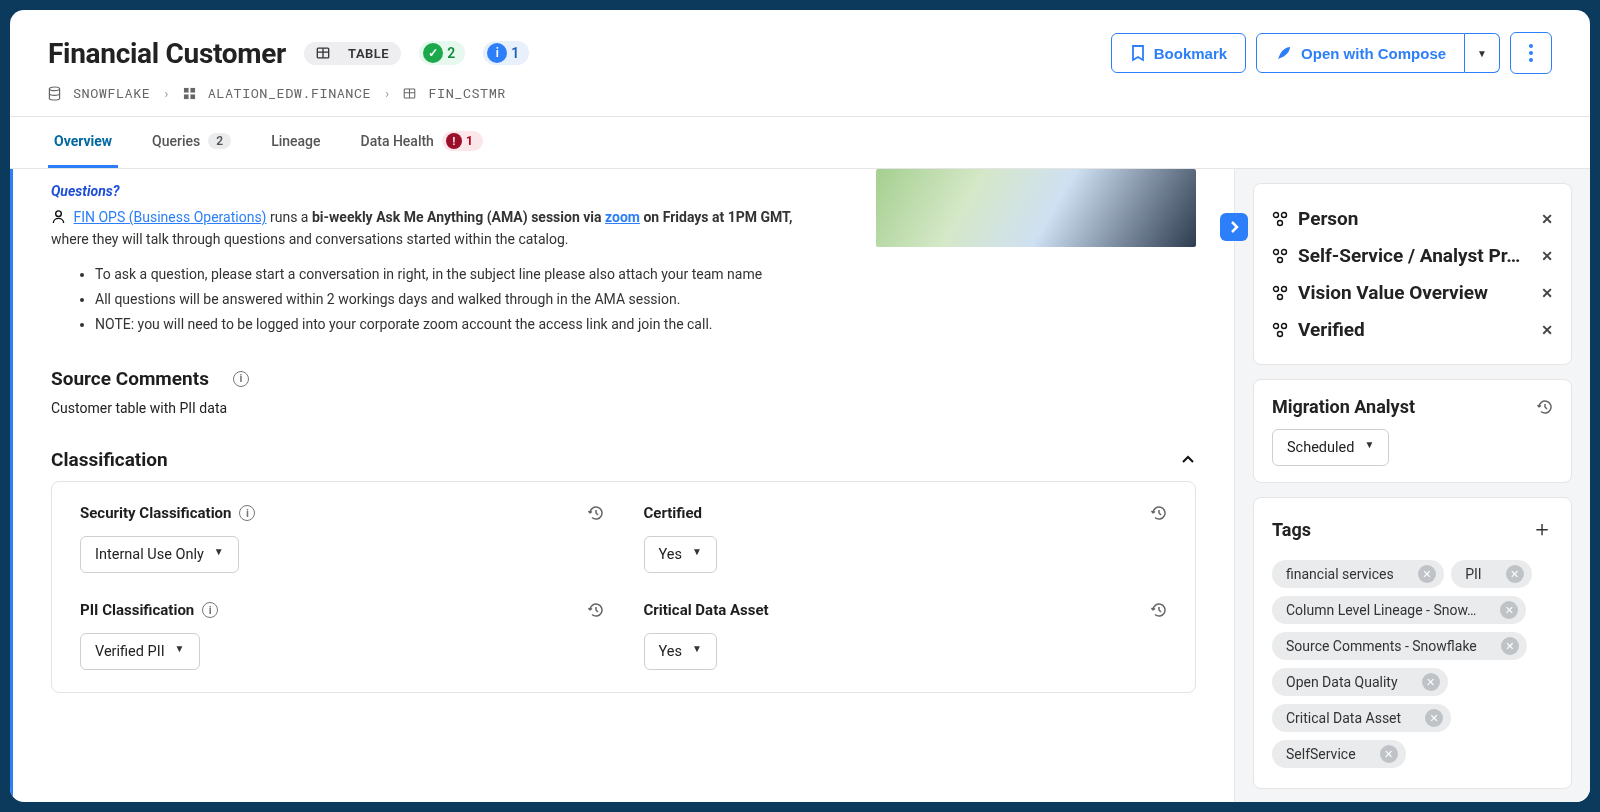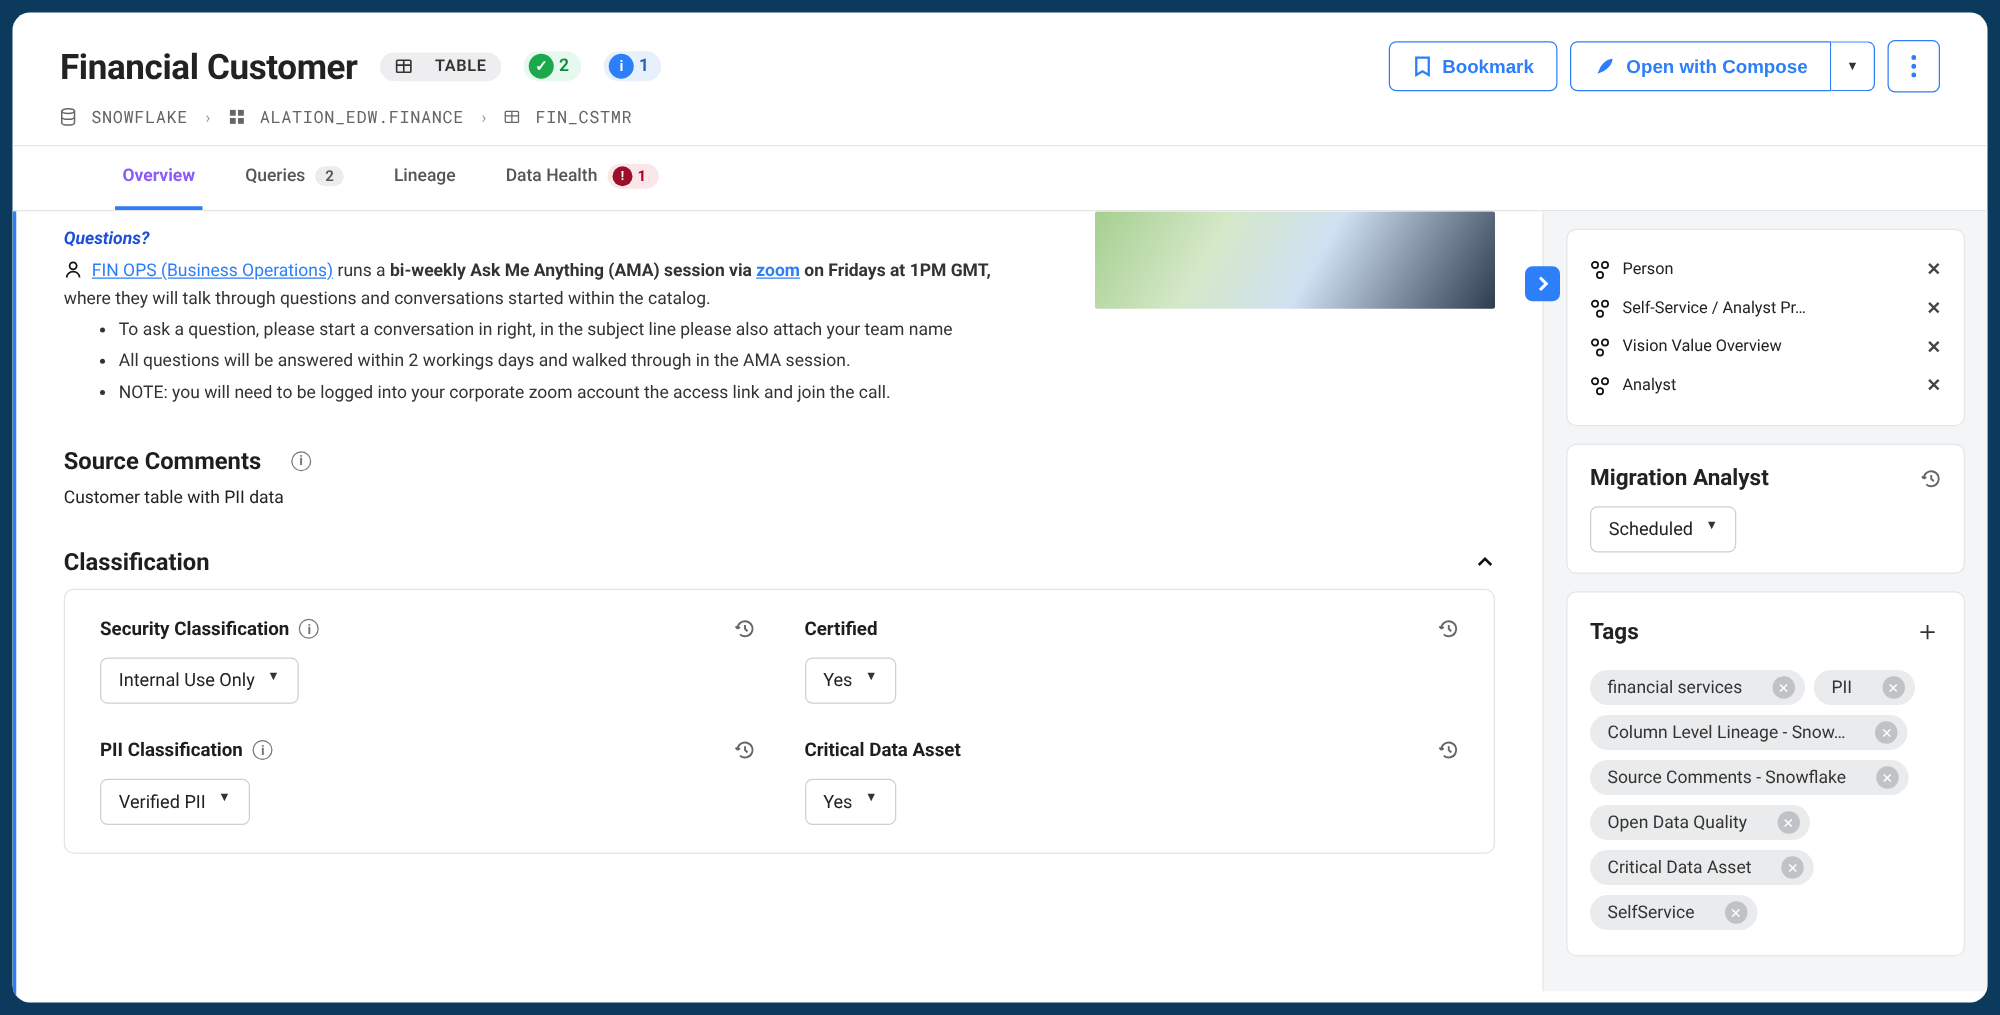--- a/index.html
+++ b/index.html
@@ -23,60 +23,60 @@
 .btn-split .btn-main { border-top-right-radius: 0; border-bottom-right-radius: 0; }
 .btn-split .btn-arrow { border-top-left-radius: 0; border-bottom-left-radius: 0; border-left: none; padding: 10px 12px; }
 .btn-icon-only { width: 42px; height: 42px; justify-content: center; padding: 0; }
 
 .breadcrumb { display: flex; align-items: center; gap: 12px; margin-top: 10px; color: #666; font-family: "Roboto Mono", ui-monospace, monospace; font-size: 13.5px; letter-spacing: 0.5px; }
 .breadcrumb .chev { color: #999; font-size: 13px; }
 
 
 .tabs { display: flex; gap: 28px; padding: 0 38px; border-bottom: 1px solid #e5e5e5; }
 .tab { padding: 14px 6px; color: #555; font-weight: 500; display: flex; align-items: center; gap: 8px; cursor: pointer; border-bottom: 3px solid transparent; }
-.tab.active { color: #8b5cf6; font-weight: 700; border-bottom-color: #2d7ff9; margin-left: 44px; }
+.tab.active { color: #0369a1; font-weight: 700; border-bottom-color: #2d7ff9; }
 .tab .count-pill { background: #ebecee; color: #555; border-radius: 10px; padding: 1px 8px; font-size: 12px; font-weight: 600; }
 .tab .alert-pill { background: #fbe6ea; color: #b00020; border-radius: 12px; padding: 2px 10px 2px 4px; font-size: 12px; font-weight: 700; display: inline-flex; align-items: center; gap: 4px; }
 .alert-dot { width: 16px; height: 16px; border-radius: 50%; background: #9b0f2a; color: #fff; display: inline-flex; align-items: center; justify-content: center; font-size: 10px; }
 
 
 .body-row { display: flex; flex: 1; overflow: hidden; position: relative; }
 .main-col { flex: 1; padding: 14px 38px 24px 38px; overflow-y: auto; border-left: 3px solid #2d7ff9; }
 .side-col-wrap { position: relative; }
 .collapse-toggle { position: absolute; left: -14px; top: 44px; background: #2d7ff9; color: #fff; width: 28px; height: 28px; border-radius: 6px; display: flex; align-items: center; justify-content: center; cursor: pointer; z-index: 2; font-size: 12px; }
 .side-col { width: 356px; background: #f4f5f6; padding: 14px 18px; overflow-y: auto; border-left: 1px solid #e7e7e7; }
 
 
 .questions-block { position: relative; }
 .questions-title { font-style: italic; font-weight: 700; color: #1d4ed8; margin-bottom: 8px; }
 .questions-img { position: absolute; right: 0; top: -14px; width: 320px; height: 78px; background: linear-gradient(120deg, #a5cf8f 0%, #d5e8c8 30%, #cfe0f2 55%, #2d3c4f 100%); border-radius: 2px; overflow: hidden; }
 .questions-text { max-width: 780px; line-height: 1.55; color: #333; }
 .questions-text a { color: #2d7ff9; text-decoration: underline; }
 .questions-text .person-icon { margin-right: 4px; vertical-align: -2px; }
-ul.q-list { margin: 4px 0 0 44px; color: #333; }
+ul.q-list { margin: 14px 0 0 44px; color: #333; }
 ul.q-list li { margin-bottom: 4px; line-height: 1.5; }
 
 .section { margin-top: 32px; }
 .section-h { font-size: 19px; font-weight: 700; color: #1e1e1e; margin-bottom: 10px; display: flex; align-items: center; gap: 24px; }
 .info-icon { width: 16px; height: 16px; border: 1.5px solid #777; color: #777; border-radius: 50%; font-size: 11px; display: inline-flex; align-items: center; justify-content: center; }
 .source-comment-text { color: #222; }
 
 .panel { border: 1px solid #e3e3e3; border-radius: 8px; padding: 22px 28px; margin-top: 10px; }
 .panel-header { display: flex; align-items: center; justify-content: space-between; margin-bottom: 8px; }
 .class-grid { display: grid; grid-template-columns: 1fr 1fr; column-gap: 40px; row-gap: 28px; }
 .class-cell .label-row { display: flex; align-items: center; justify-content: space-between; margin-bottom: 14px; }
 .class-label { font-weight: 700; font-size: 15px; color: #1e1e1e; display: flex; align-items: center; gap: 8px; justify-content: flex-end; }
 .history-icon { color: #666; cursor: pointer; }
 .select { border: 1px solid #cfcfd2; border-radius: 6px; padding: 9px 14px; display: inline-flex; gap: 10px; color: #222; font-size: 14.5px; cursor: pointer; background: #fff; }
 .caret { font-size: 10px; color: #333; }
 
 
 .card { background: #fff; border: 1px solid #e5e5e5; border-radius: 8px; padding: 16px 18px; margin-bottom: 14px; }
 .domain-item { display: flex; align-items: center; justify-content: space-between; padding: 7px 0; }
-.domain-left { display: flex; align-items: center; gap: 10px; color: #222; font-size: 13px; }
+.domain-left { display: flex; align-items: center; gap: 10px; color: #222; font-size: 19px; font-weight: bold; }
 .x-btn { cursor: pointer; color: #444; font-weight: 700; }
 .card-title-row { display: flex; align-items: center; justify-content: space-between; margin-bottom: 12px; }
 .card-title { font-size: 18px; font-weight: 700; }
 .tag-chip { background: #eaebec; border-radius: 16px; padding: 5px 8px 5px 14px; display: inline-flex; align-items: center; gap: 24px; color: #333; font-size: 14px; margin: 4px 4px 4px 0; }
 .tag-x { background: #bfc2c6; color: #fff; width: 18px; height: 18px; border-radius: 50%; display: inline-flex; align-items: center; justify-content: center; font-size: 11px; cursor: pointer; }
 .plus-btn { font-size: 22px; font-weight: 300; cursor: pointer; color: #333; }
 
 svg { display: inline-block; }
 </style>
 </head>
@@ -331,21 +331,21 @@
             </div>
             <span class="x-btn">✕</span>
           </div>
           <div class="domain-item">
             <div class="domain-left">
               <svg width="16" height="16" viewBox="0 0 16 16" fill="none" stroke="#111" stroke-width="1.4">
                   <circle cx="4" cy="4" r="2.5"></circle>
                   <circle cx="12" cy="4" r="2.5"></circle>
                   <circle cx="8" cy="12" r="2.5"></circle>
                 </svg>
-              <span>Analyst</span>
+              <span>Verified</span>
             </div>
             <span class="x-btn">✕</span>
           </div>
         </div>
 
         <div class="card">
           <div class="card-title-row">
             <div class="card-title">Migration Analyst</div>
             <svg class="history-icon" width="16" height="16" viewBox="0 0 16 16" fill="none" stroke="#666" stroke-width="1.5">
                 <path d="M2 8a6 6 0 1 1 2 4.5M2 8l-1.5-2M2 8l2-1.5"></path>

